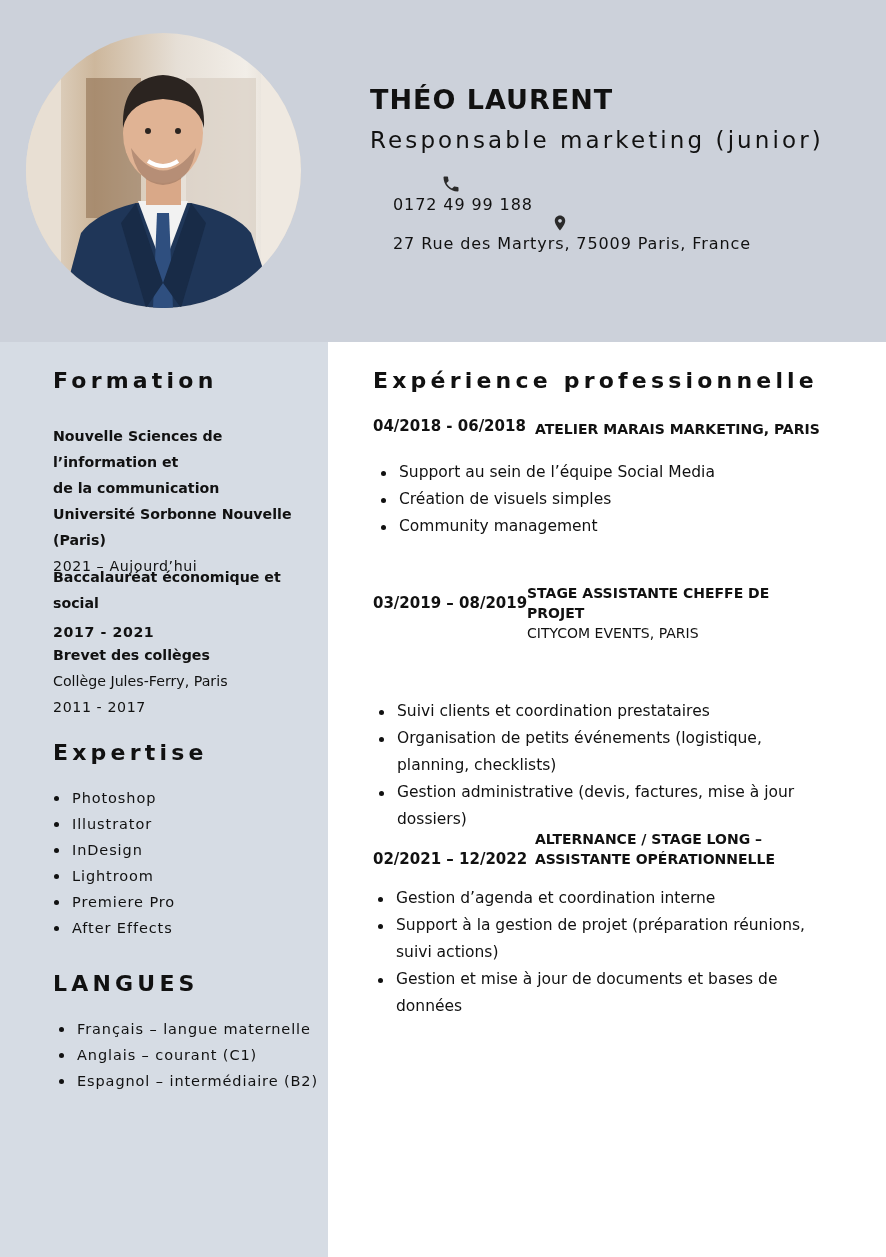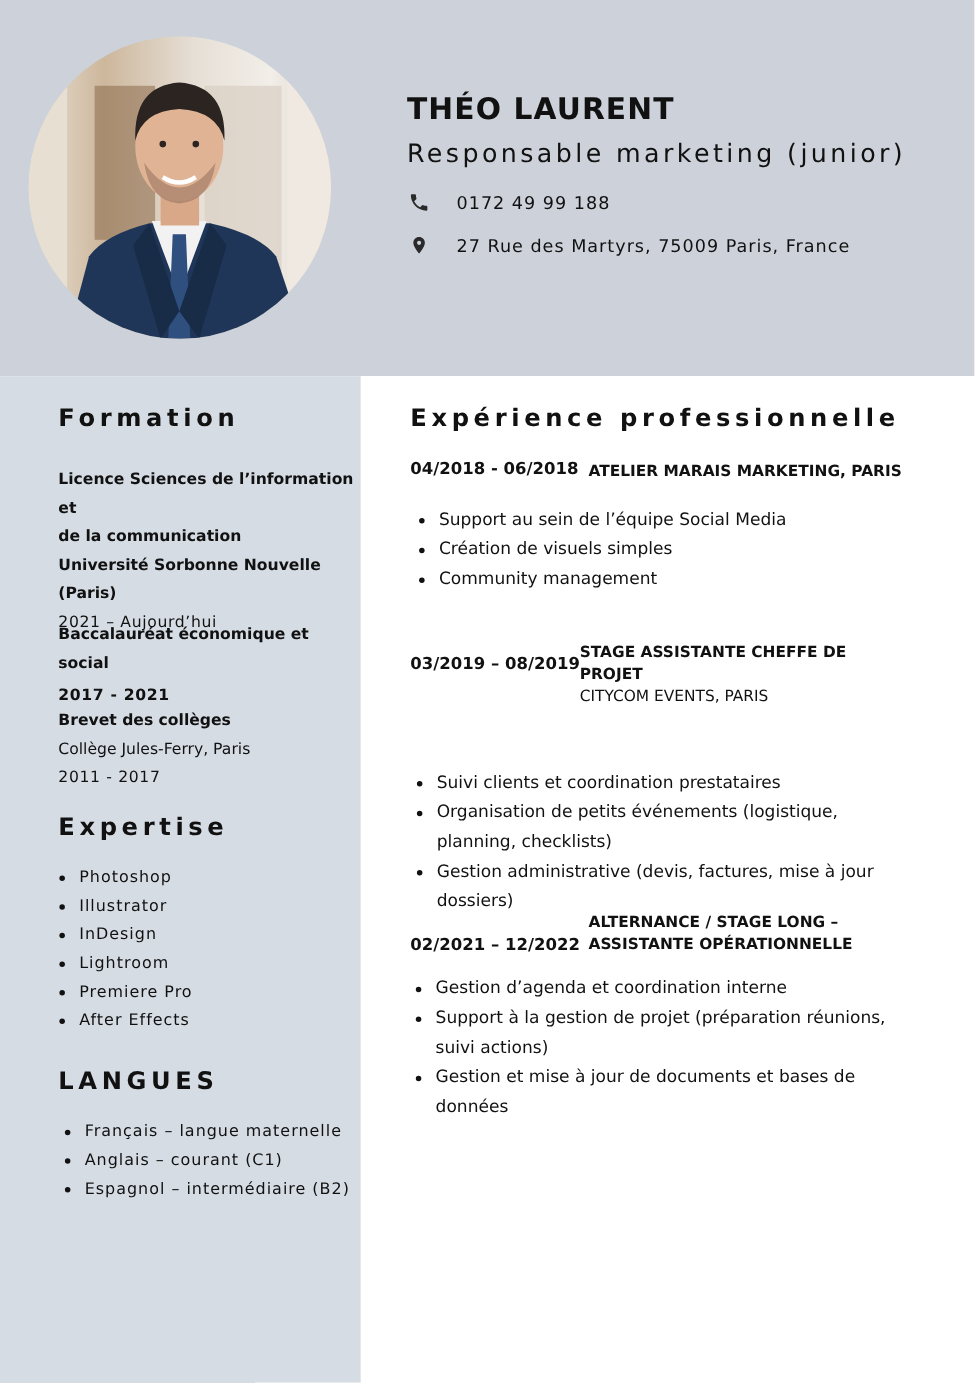--- a/index.html
+++ b/index.html
@@ -19,21 +19,21 @@
   }
   .photo svg { display: block; }
   .name {
     position: absolute; left: 370px; top: 84px;
     font-size: 27px; font-weight: bold; letter-spacing: 1px; color: #111;
   }
   .title {
     position: absolute; left: 370px; top: 127px;
     font-size: 23px; letter-spacing: 3.1px; color: #111;
   }
-  .contact { position: absolute; left: 370px; display: flex; align-items: center; }
+  .contact { position: absolute; left: 370px; display: flex; align-items: center; flex-direction: column; }
   .contact .ic { width: 22px; height: 22px; display: inline-flex; align-items: center; justify-content: center; }
   .contact .txt { margin-left: 23px; font-size: 16px; letter-spacing: 0.9px; color: #111; }
   .c-phone { top: 173px; }
   .c-addr { top: 212px; }
 
   .left {
     position: absolute; left: 0; top: 342px; width: 328px; height: 915px;
     background: #d6dce4;
   }
   .right {
@@ -123,21 +123,21 @@
     </span>
     <span class="txt">27 Rue des Martyrs, 75009 Paris, France</span>
   </div>
 </div>
 
 <div class="left"></div>
 
 <div class="sec-title" style="left:53px; top:368px;">Formation</div>
 
 <div class="edu" style="top:423px;">
-  <div class="b">Licence Sciences de l’information et</div>
+  <div class="b">Nouvelle Sciences de l’information et</div>
   <div class="b">de la communication</div>
   <div class="b">Université Sorbonne Nouvelle</div>
   <div class="b">(Paris)</div>
   <div class="r">2021 – Aujourd’hui</div>
 </div>
 
 <div class="edu" style="top:564px;">
   <div class="b">Baccalauréat économique et social</div>
   <div class="r" style="margin-top:3px;font-weight:bold;">2017 - 2021</div>
 </div>

